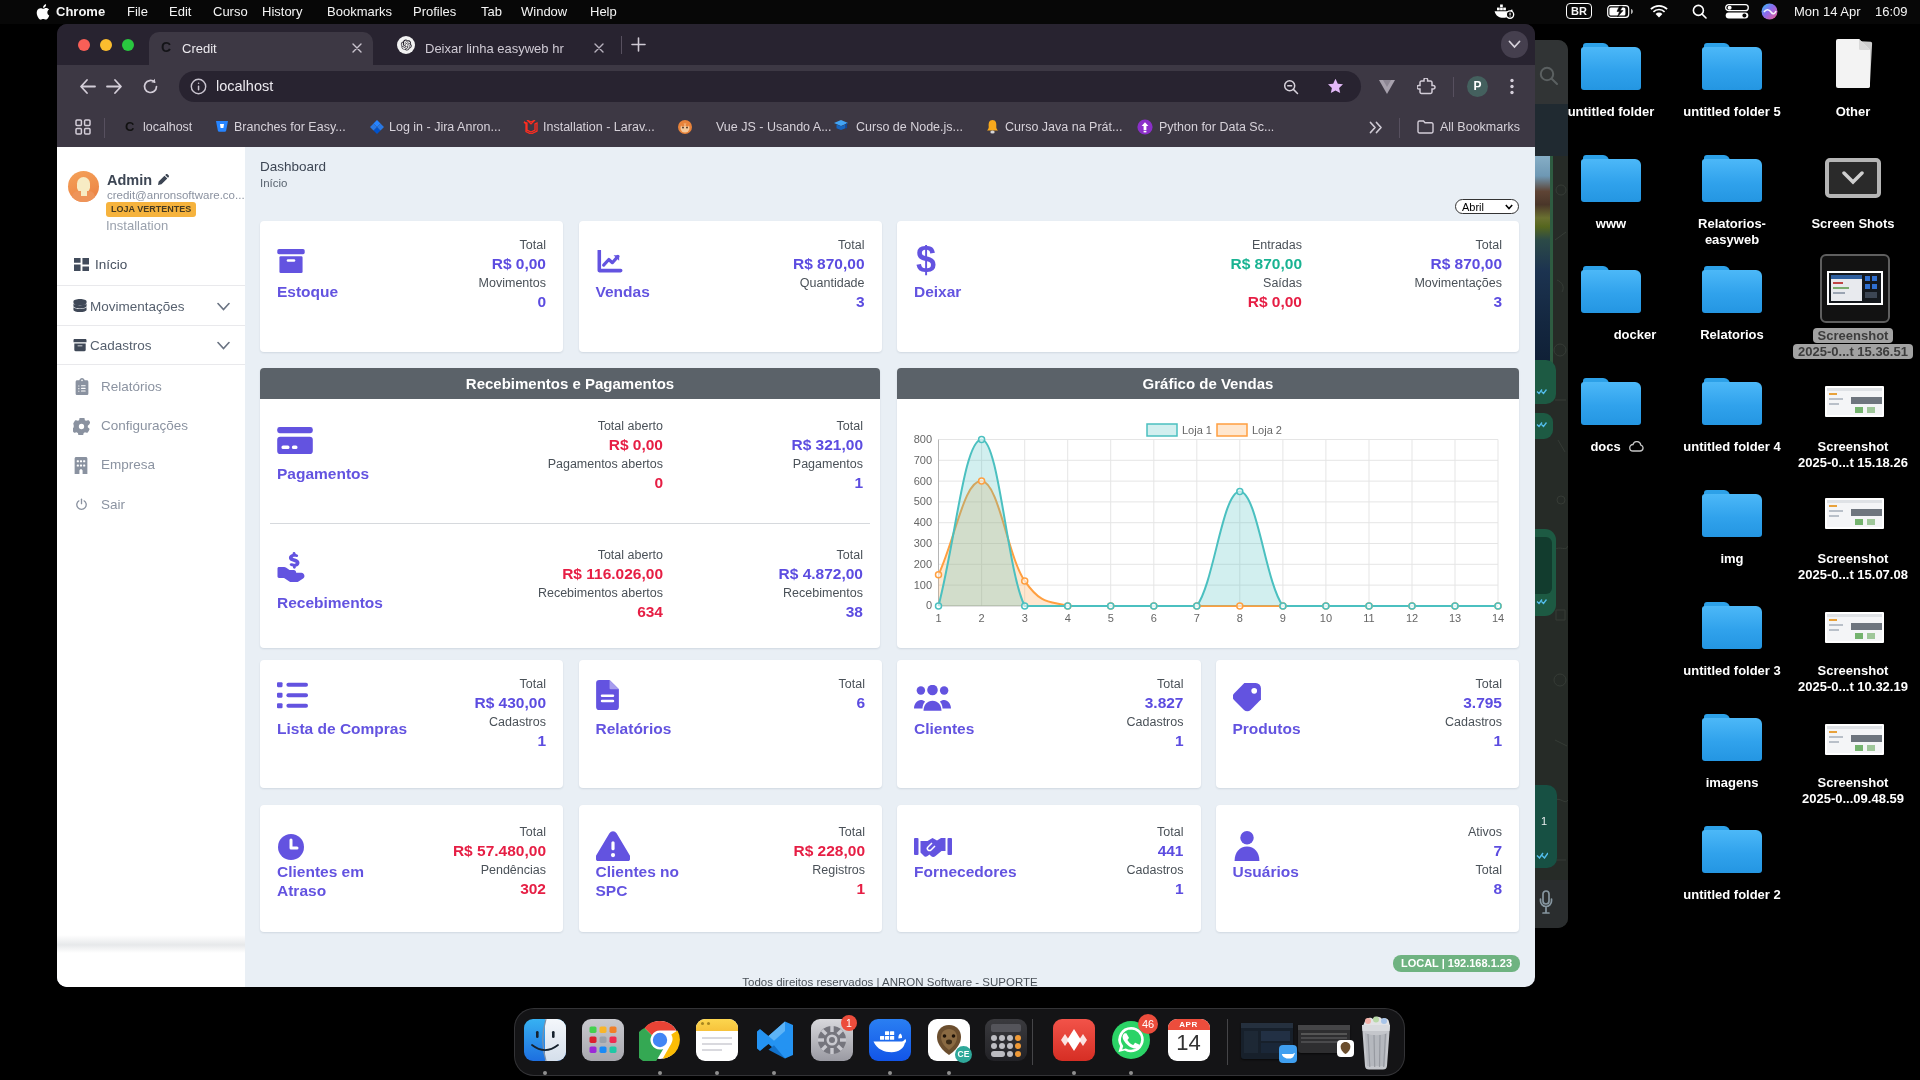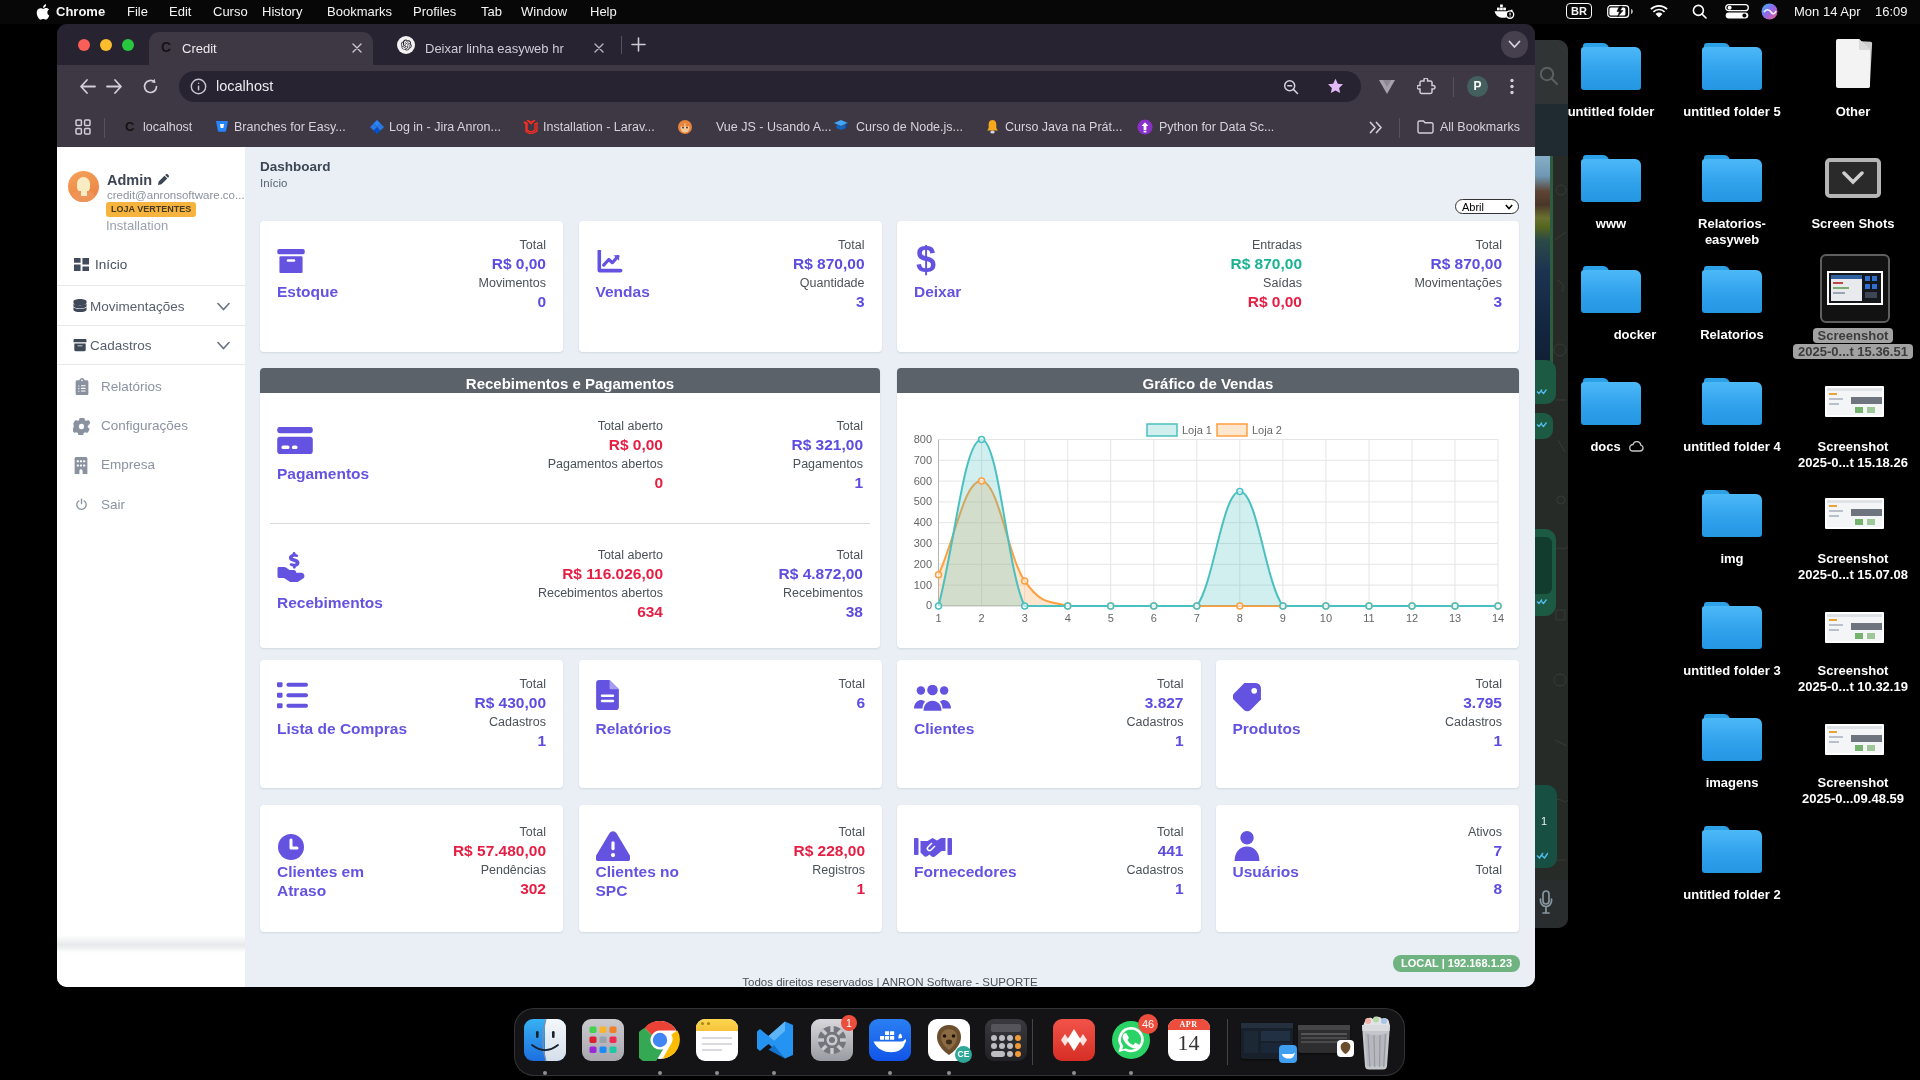--- a/index.html
+++ b/index.html
@@ -22,21 +22,21 @@
   #sidebar { position:absolute; left:0; top:0; width:188px; height:100%; background:#fff; }
   #main { position:absolute; left:188px; top:0; right:0; height:100%; }
   .card { position:absolute; background:#fff; border-radius:4px; box-shadow:0 1px 2px rgba(60,75,100,.14); }
   .ic { position:absolute; left:17px; top:26px; }
   .clabel { position:absolute; left:17px; color:#6353e0; font-size:15.5px; font-weight:bold; line-height:19px; }
   .st { position:absolute; top:18px; right:17px; text-align:right; }
   .st div { line-height:1; }
   .sl { color:#4a5158; font-size:12.5px; }
   .sv { font-size:15.5px; font-weight:bold; margin-top:4px; margin-bottom:6px; }
   .pu { color:#5c4ce0; } .rd { color:#e61e44; } .gr { color:#19b392; }
-  .panel-hd { position:absolute; left:0; top:0; width:100%; height:25px; background:#5b6269; color:#fff; font-weight:bold; font-size:15px; text-align:center; line-height:31px; border-radius:4px 4px 0 0; }
+  .panel-hd { position:absolute; left:0; top:0; width:100%; height:31px; background:#5b6269; color:#fff; font-weight:bold; font-size:15px; text-align:center; line-height:31px; border-radius:4px 4px 0 0; }
 
   .folder { position:absolute; width:60px; height:47px; }
   .folder .ftab { position:absolute; left:2px; top:0; width:26px; height:12px; background:#2da1e8; border-radius:3px 6px 0 0; }
   .folder .fbody { position:absolute; left:0; top:4px; width:100%; height:43px; background:linear-gradient(180deg,#4cb8f8 0%,#30a2ec 55%,#2496e2 100%); border-radius:3px 6px 3px 3px; }
   .dlabel { position:absolute; color:#fff; font-size:13px; font-weight:bold; text-align:center; width:150px; line-height:16px; }
 
   #dock { position:absolute; left:514px; top:1008px; width:891px; height:68px; background:rgba(22,22,24,.92); border:1px solid rgba(110,110,115,.35); border-radius:20px; z-index:40; }
   .dkico { position:absolute; top:10px; width:42px; height:42px; border-radius:9px; }
   .dot { position:absolute; top:62px; width:4px; height:4px; border-radius:50%; background:#8f8f8f; }
 </style>
@@ -484,21 +484,21 @@
 
       <svg style="position:absolute;left:18px;top:351px" width="13" height="13" viewBox="0 0 512 512" fill="none" stroke="#8a92a0" stroke-width="52">
           <path d="M256 48v176" stroke-linecap="round"></path>
           <path d="M170 98a185 185 0 1 0 172 0"></path>
         </svg>
       <div style="position:absolute;left:44px;top:350px;font-size:13.5px;color:#8b93a1;">Sair</div>
 
       <div style="position:absolute;left:0;top:788px;width:100%;height:18px;background:linear-gradient(180deg,rgba(0,0,0,0) 0%,rgba(120,130,140,.18) 55%,rgba(0,0,0,0) 100%);"></div>
     </div>
     <div id="main">
-      <div style="position:absolute;left:15px;top:12px;font-size:13.5px;font-weight:bold;color:#3d4654;text-align:right;">Dashboard</div>
+      <div style="position:absolute;left:15px;top:12px;font-size:13.5px;font-weight:normal;color:#3d4654;text-align:right;">Dashboard</div>
       <div style="position:absolute;left:15px;top:30px;font-size:11.5px;color:#5a6470;">Início</div>
       <div style="position:absolute;left:1184px;top:53px;font-size:16px;color:#5f7183;margin-top:48px;">Mês</div>
       <div style="position:absolute;left:1210px;top:52px;width:64px;height:15px;border:1.5px solid #333;border-radius:7.5px;background:#fff;">
         <span style="position:absolute;left:6px;top:0.5px;font-size:11px;color:#000;">Abril</span>
         <svg style="position:absolute;right:5px;top:4px" width="8" height="6" viewBox="0 0 8 6">
             <path d="M0.8 1 4 4.6 7.2 1" stroke="#000" stroke-width="1.5" fill="none"></path>
           </svg>
       </div>
 
       <div class="card" style="left:15px;top:74px;width:303px;height:131px;">
@@ -948,21 +948,21 @@
     <svg width="42" height="42" viewBox="0 0 42 42">
         <circle cx="21" cy="21" r="19" fill="#2bd366"></circle>
         <path d="M21 8a12.6 12.6 0 0 0-10.9 19L8.5 33l6.2-1.6A12.6 12.6 0 1 0 21 8z" fill="#fff"></path>
         <path d="M21 10.4A10.2 10.2 0 0 1 21 30.8a10 10 0 0 1-5.2-1.4l-3.6 1 1-3.5a10.2 10.2 0 0 1 8-16.5z" fill="#2bd366"></path>
         <path d="M16.8 14.9c-.3-.7-.6-.7-.9-.7h-.8c-.3 0-.7.1-1.1.5-.4.4-1.4 1.4-1.4 3.4s1.5 4 1.7 4.2c.2.3 2.9 4.6 7.1 6.2 3.5 1.4 4.2 1.1 5 1 .7-.1 2.4-1 2.7-1.9.3-1 .3-1.8.2-1.9-.1-.2-.4-.3-.8-.5l-2.8-1.3c-.4-.1-.7-.2-.9.2l-1.3 1.6c-.2.3-.5.3-.8.1-.4-.2-1.6-.6-3-1.9-1.1-1-1.9-2.2-2.1-2.6-.2-.4 0-.6.2-.8l.6-.7c.2-.2.3-.4.4-.7.1-.2.1-.5 0-.7z" fill="#fff"></path>
       </svg>
     <div style="position:absolute;right:-6px;top:-5px;width:20px;height:20px;border-radius:50%;background:#ec4d3c;color:#fff;font-size:11px;text-align:center;line-height:20px;">46</div>
   </div>
   <div class="dot" style="left:614px;"></div>
 
-  <div class="dkico" style="left:652.5px;background:#fff;font-family:Liberation Serif, serif;">
+  <div class="dkico" style="left:652.5px;background:#fff;">
     <div style="position:absolute;left:0;top:0;width:42px;height:11px;background:#ec4d3c;border-radius:9px 9px 0 0;color:#fff;font-size:8px;font-weight:bold;text-align:center;line-height:11px;letter-spacing:.5px;">APR</div>
     <div style="position:absolute;left:0;top:11px;width:42px;text-align:center;font-size:22px;color:#333;">14</div>
   </div>
   <div style="position:absolute;left:712px;top:10px;width:1px;height:46px;background:rgba(160,160,165,.35);"></div>
 
   <div style="position:absolute;left:726px;top:14px;width:52px;height:36px;background:#17202b;border-radius:3px;box-shadow:0 1px 2px rgba(0,0,0,.6);">
     <div style="position:absolute;left:0;top:0;width:52px;height:5px;background:#25303e;"></div>
     <div style="position:absolute;left:3px;top:8px;width:14px;height:22px;background:#1d2835;"></div>
     <div style="position:absolute;left:20px;top:8px;width:29px;height:10px;background:#223044;"></div>
     <div style="position:absolute;left:20px;top:20px;width:29px;height:10px;background:#1a2738;"></div>

